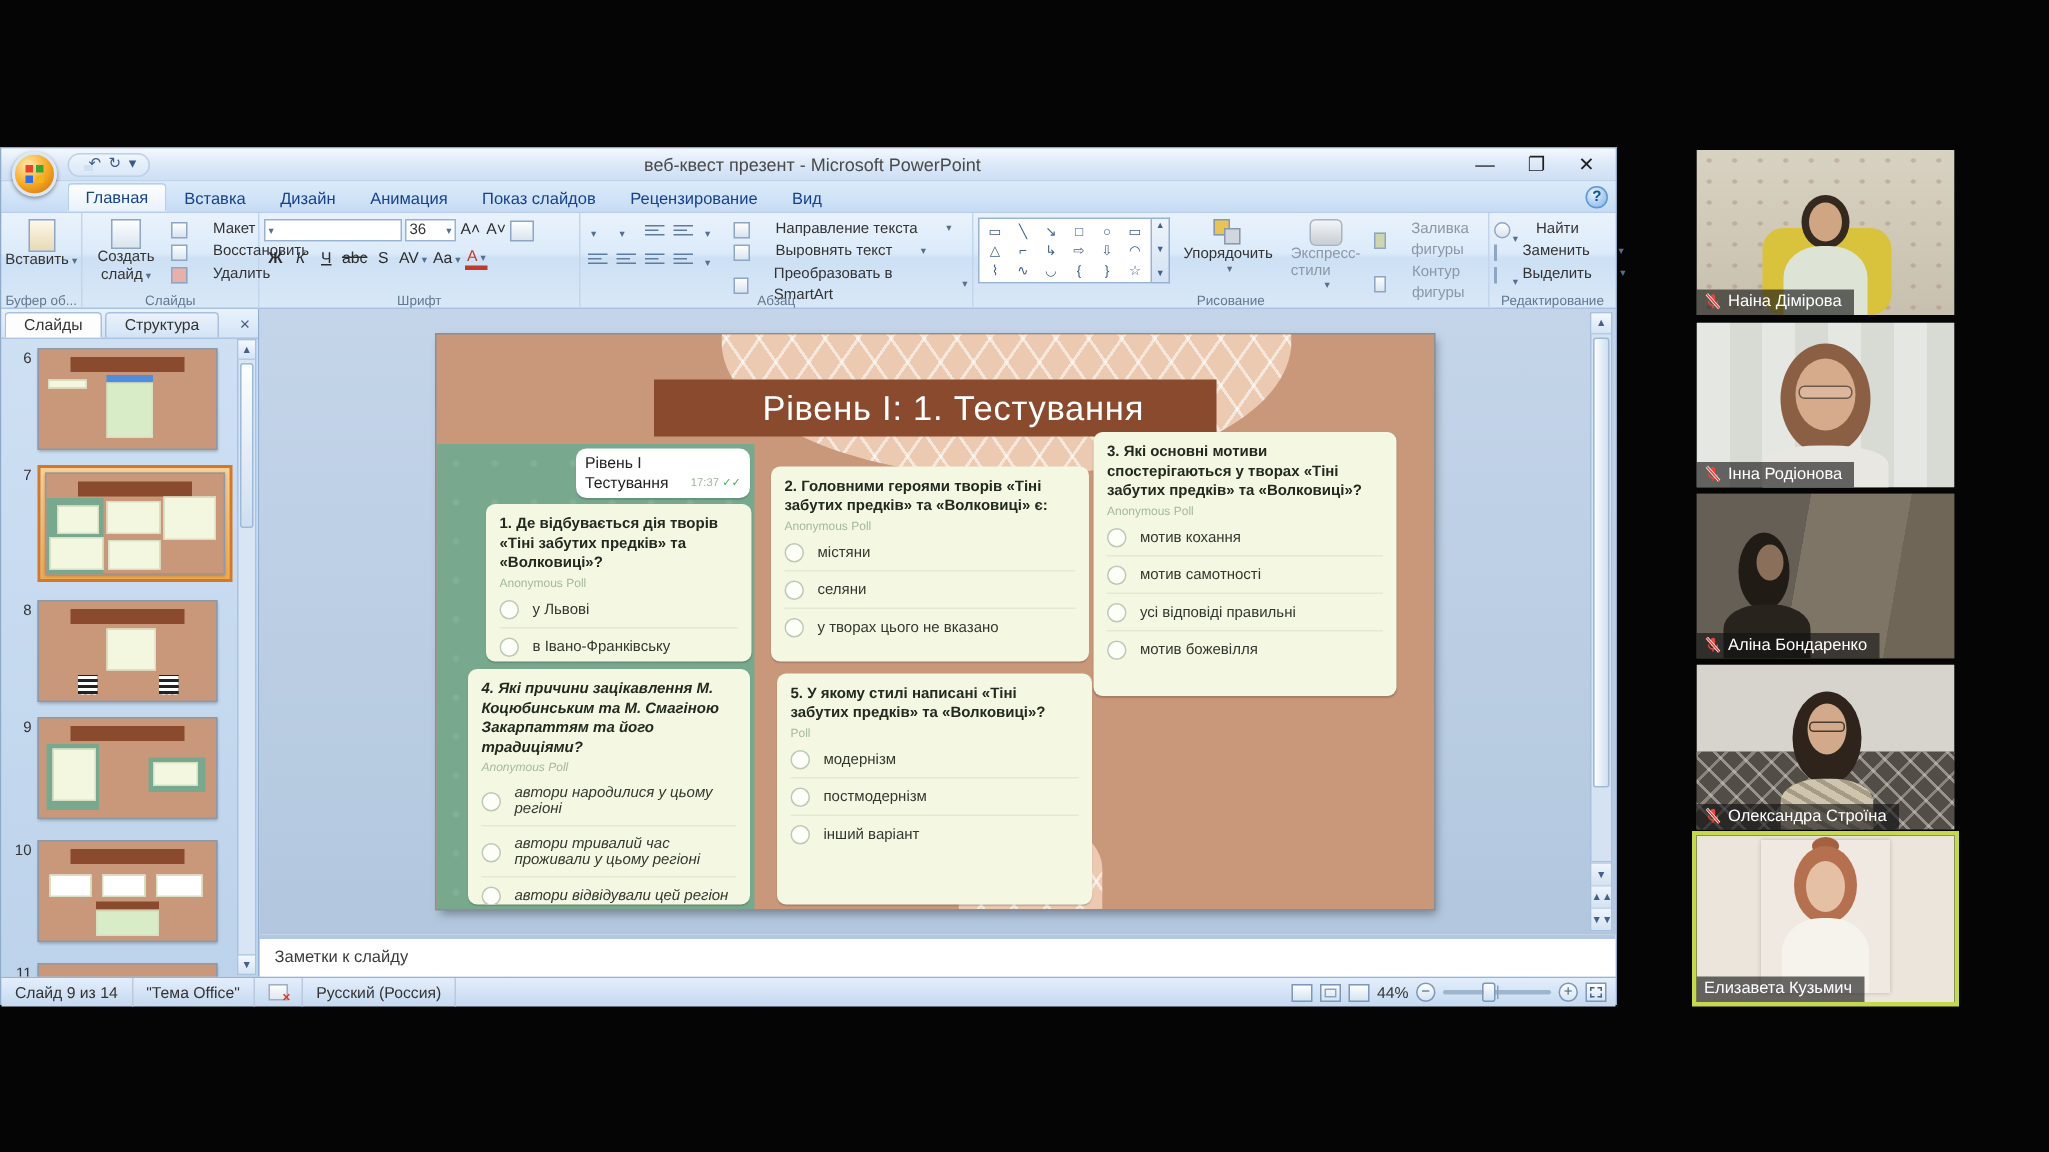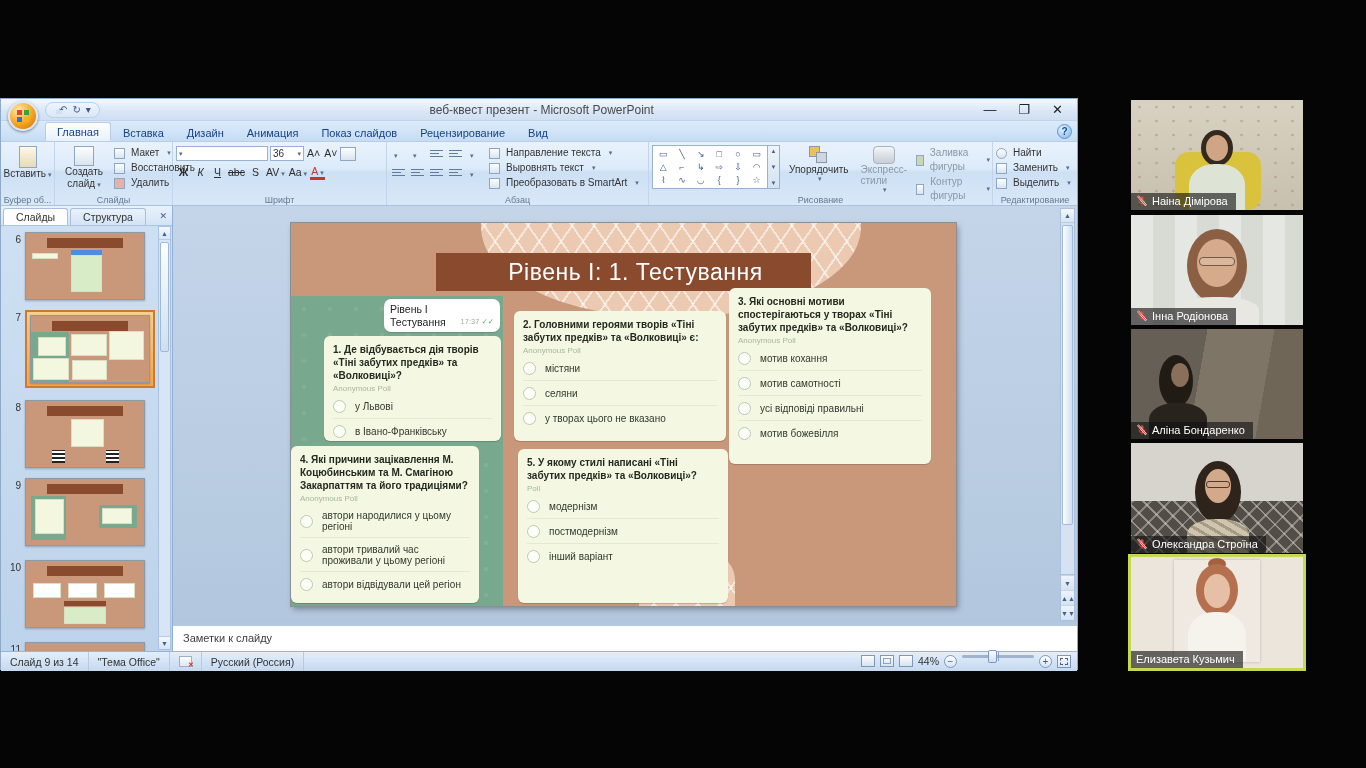--- a/index.html
+++ b/index.html
@@ -40,21 +40,21 @@
             color:#0f5294;text-align:center;line-height:14px;font-weight:bold;}
   .help-btn:before{content:"?";}
 
   
   .ribbon{height:64px;display:flex;border-bottom:1px solid #a9c2e2;
           background:linear-gradient(#e9f2fc,#dcebfa 42%,#cde0f4 48%,#d9e8f8);}
   .group{position:relative;height:100%;border-right:1px solid #c3d5ec;padding:3px 3px 13px;flex:none;}
   .group-label{position:absolute;bottom:0;left:0;right:0;text-align:center;font-size:9px;color:#61788f;}
   .bigbtn{display:flex;flex-direction:column;align-items:center;font-size:10px;color:#333;padding:1px 3px;}
   .ribrow{display:flex;align-items:center;gap:2px;margin:1px 0;}
-  .sm{font-size:10px;color:#333;display:flex;align-items:center;gap:6px;line-height:14px;}
+  .sm{font-size:10px;color:#333;display:flex;align-items:center;gap:17px;line-height:14px;}
   .car:after{content:"▾";font-size:7px;color:#55708e;margin-left:2px;}
   .ic{display:inline-block;width:11px;height:11px;border:1px solid #8fa6c3;background:linear-gradient(#fdfefe,#d9e4ef);}
   .combo{height:15px;border:1px solid #9ab2d2;background:#fff;font-size:10px;color:#333;
          display:flex;align-items:center;justify-content:space-between;padding:0 2px;}
   .combo:after{content:"▾";font-size:7px;color:#55708e;}
   .letterbtn{min-width:15px;height:15px;font-size:10.5px;color:#2c2c2c;text-align:center;line-height:15px;padding:0 1px;}
   .letterbtn.u{text-decoration:underline}.letterbtn.s{text-decoration:line-through}
   .pbtn{width:17px;height:14px;display:flex;flex-direction:column;justify-content:center;gap:2px;padding:0 2px;}
   .pbtn i{display:block;height:1px;background:#5e7ba0;}
   .pbtn i:nth-child(2){width:70%}
@@ -120,40 +120,40 @@
   .qcard{position:absolute;background:#f4f8e3;border-radius:6px;padding:7px 9px 4px;overflow:hidden;
          box-shadow:0 1px 1px rgba(0,0,0,.18);}
   .qcard .qt{font-size:10px;font-weight:bold;color:#222a1f;line-height:1.3;}
   .qcard .qp{font-size:8px;color:#a4b89e;margin:2px 0 1px;}
   .opt{display:flex;align-items:center;gap:9px;padding:6px 0 5px;font-size:10px;color:#33382e;}
   .opt + .opt{border-top:1px solid #e3ead1;}
   .radio{flex:none;width:13px;height:13px;border:1.5px solid #bcc9b4;border-radius:50%;background:#fdfef8;}
   #q1{left:33px;top:113px;width:177px;height:105px;}
   #q2{left:223px;top:88px;width:212px;height:130px;}
   #q3{left:438px;top:65px;width:202px;height:176px;}
-  #q4{left:0;top:223px;width:188px;height:157px;}
+  #q4{left:21px;top:223px;width:188px;height:157px;font-style:italic;}
   #q5{left:227px;top:226px;width:210px;height:154px;}
 
   
   .vscroll{position:absolute;right:2px;top:2px;width:15px;bottom:2px;background:#d4e2f2;border:1px solid #a9c0de;}
   .vscroll .arr{height:14px;text-align:center;font-size:7px;color:#44618a;line-height:14px;background:linear-gradient(#f3f8fd,#d6e4f4);border-bottom:1px solid #b7cbe4;}
   .vscroll .thm{position:absolute;left:1px;right:1px;top:16px;height:300px;background:linear-gradient(90deg,#fdfeff,#cfdff1);border:1px solid #9fb9d8;border-radius:2px;}
   .navbtns{position:absolute;bottom:0;left:0;right:0;border-top:1px solid #a9c0de;}
   .navbtns div{height:15px;text-align:center;font-size:7px;color:#44618a;line-height:15px;background:linear-gradient(#eef4fb,#d4e2f2);border-top:1px solid #c3d5ea;}
 
   
   .notes{height:28px;background:#fff;border-top:3px solid #b4c8e0;padding:6px 10px;font-size:11px;color:#3c3c3c;}
 
   
   .statusbar{height:20px;background:linear-gradient(#e3eefb,#c5d9f0);border-top:1px solid #98b4d4;
              display:flex;align-items:center;font-size:10.5px;color:#333;}
   .scell{padding:0 9px;border-right:1px solid #b9cade;height:100%;display:flex;align-items:center;gap:4px;}
   .spell{width:13px;height:11px;background:linear-gradient(#fdfdfd,#dfe7ef);border:1px solid #9fb0c2;position:relative;}
   .spell:after{content:"✕";position:absolute;right:-3px;bottom:-3px;font-size:7px;color:#d03a2b;font-weight:bold;}
-  .sright{margin-left:auto;display:flex;align-items:flex-start;gap:5px;padding-right:6px;}
+  .sright{margin-left:auto;display:flex;align-items:center;gap:5px;padding-right:6px;}
   .vicon{width:14px;height:12px;border:1px solid #7d98b8;background:linear-gradient(#fdfeff,#d6e3f2);position:relative;}
   .vicon.b:after{content:"";position:absolute;inset:2px;border:1px solid #8aa5c4;}
   .zoomtrack{position:relative;width:72px;height:3px;background:#9fb5cd;border-radius:2px;}
   .zoomtrack .tick{position:absolute;left:50%;top:-3px;width:1px;height:9px;background:#8aa0ba;}
   .zoomtrack .knob{position:absolute;left:26px;top:-5px;width:9px;height:13px;background:linear-gradient(#fdfeff,#cfdff1);border:1px solid #7d98b8;border-radius:2px;}
   .pm{width:13px;height:13px;border-radius:50%;border:1px solid #7d98b8;background:linear-gradient(#fdfeff,#d6e3f2);
       text-align:center;line-height:11px;font-size:10px;color:#44618a;}
   .fit{width:14px;height:13px;border:1px solid #7d98b8;background:linear-gradient(#fdfeff,#d6e3f2);position:relative;}
   .fit:after{content:"";position:absolute;inset:2px;border:1px dashed #44618a;}
 

